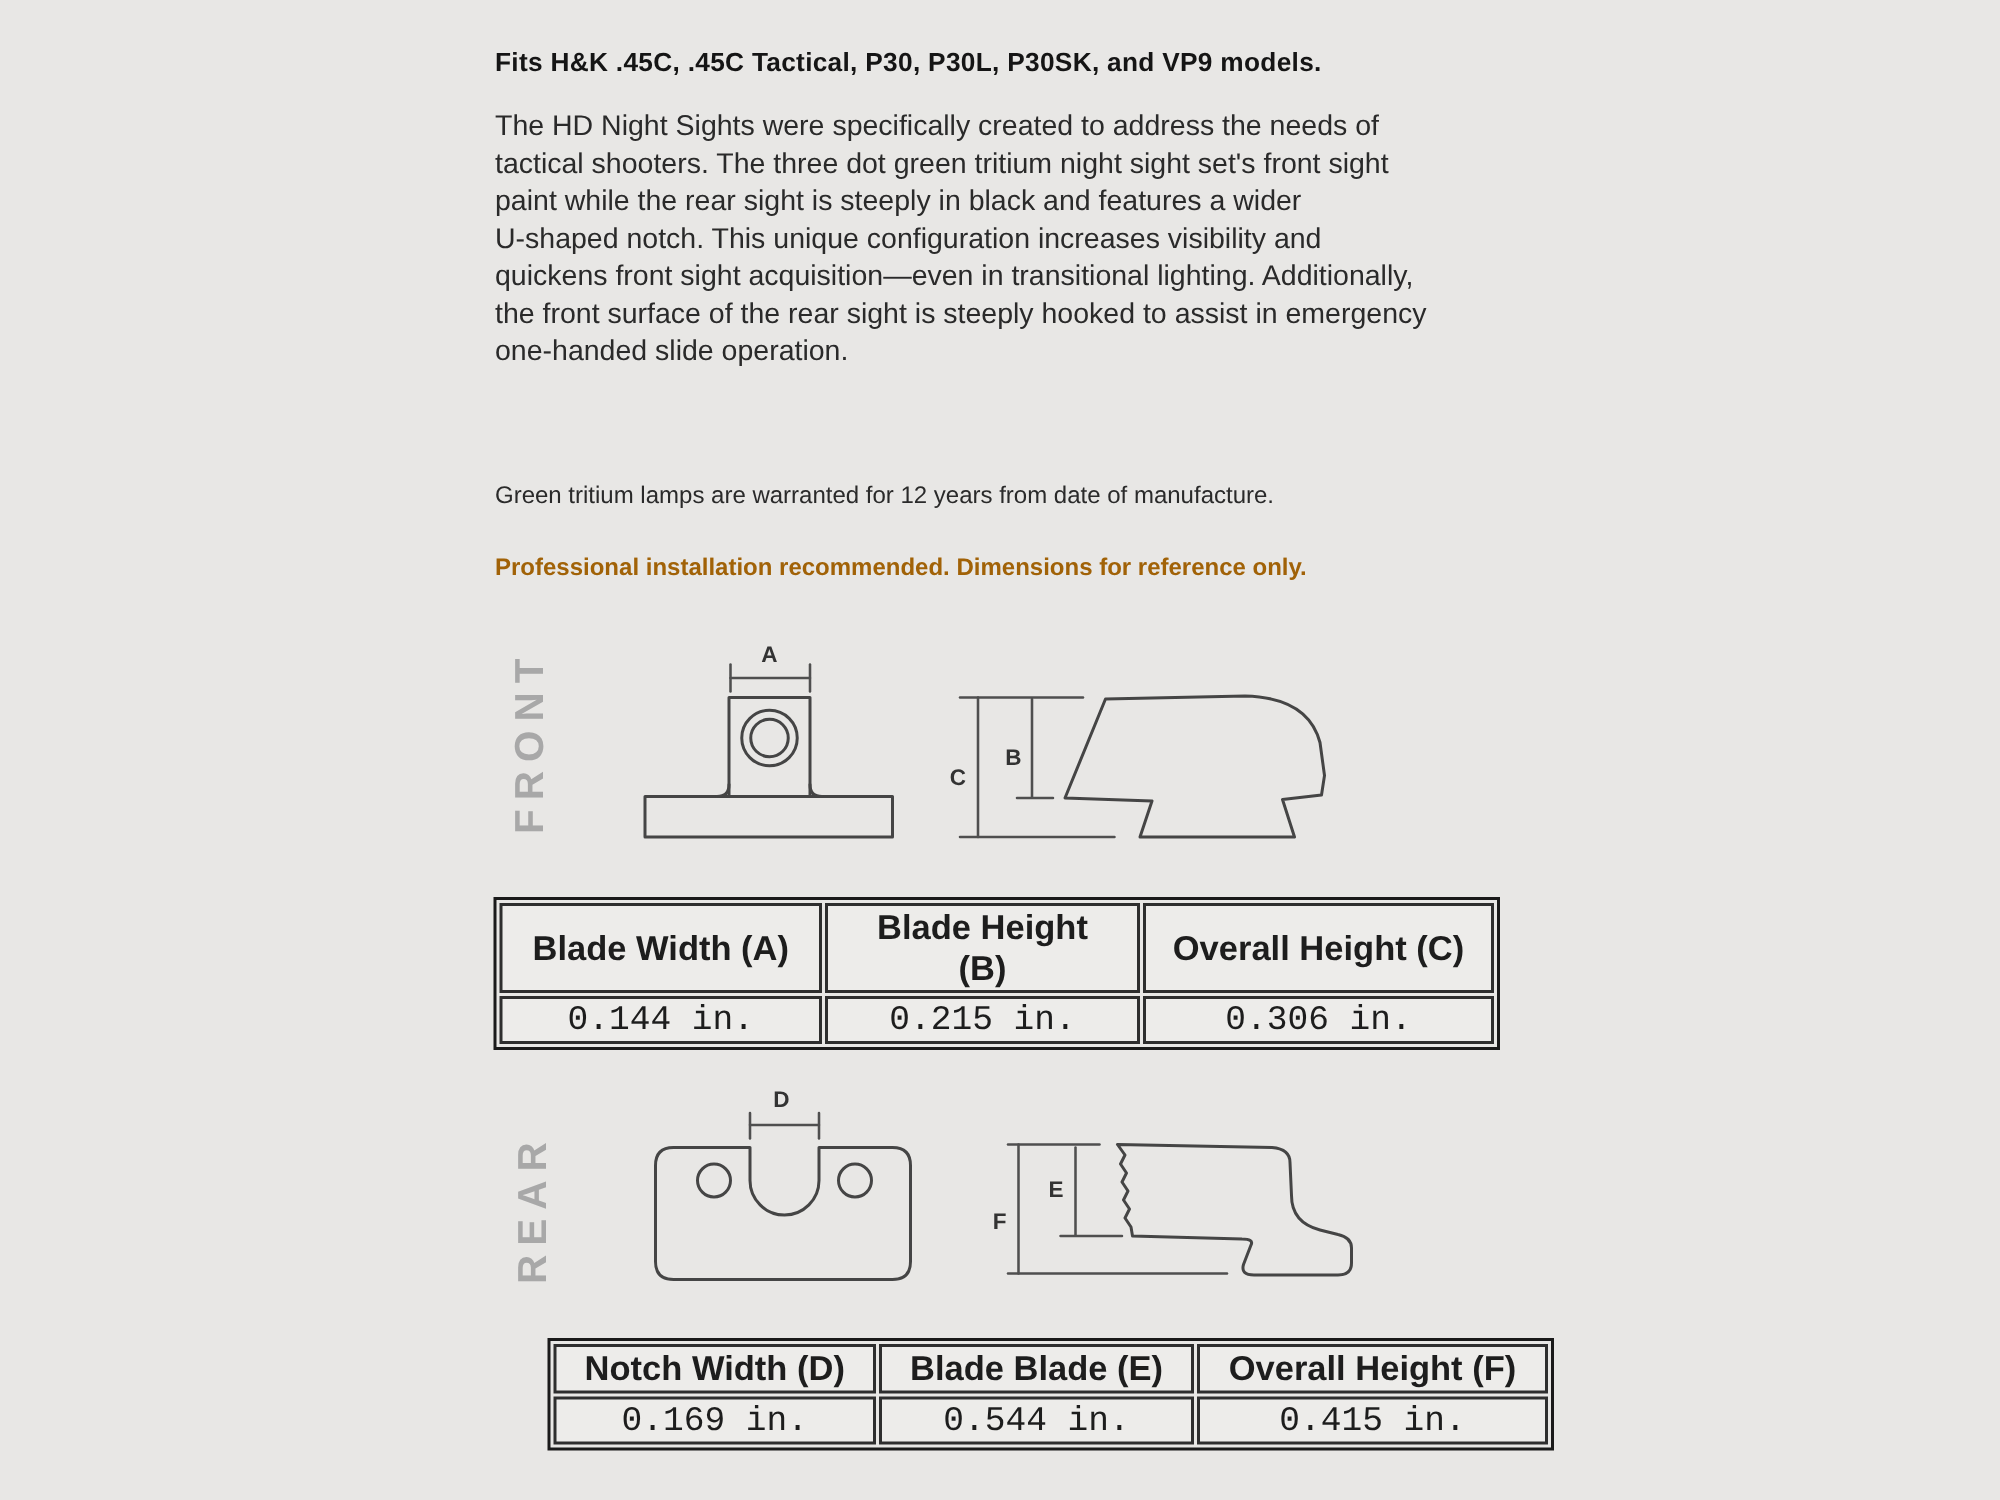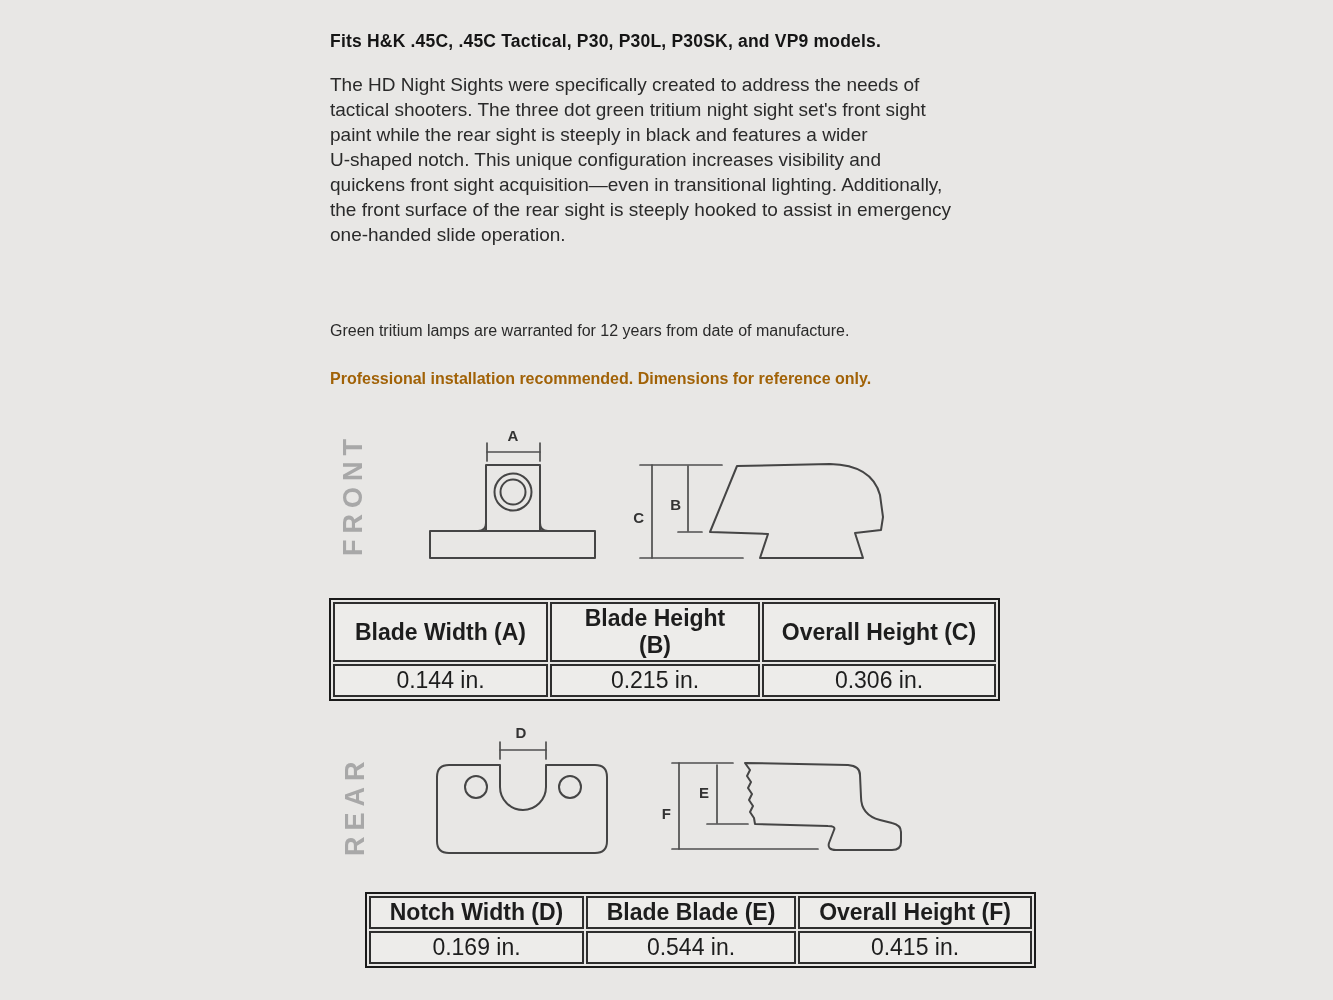--- a/index.html
+++ b/index.html
@@ -53,21 +53,21 @@
     border:2px solid #2e2e2e;
     background:#edecea;
     text-align:center;
     font-size:23px;
     height:24px;
     padding:1px 16px;
     color:#1d1d1d;
     overflow:hidden;
   }
   .spec-table th{font-weight:bold;}
-  .spec-table td{font-weight:normal;}
+  .spec-table td{font-weight:normal;font-family:Liberation Mono, monospace;}
   svg .shape{fill:none;stroke:#454545;stroke-width:2;stroke-linejoin:round;stroke-linecap:round;}
   svg .dim{fill:none;stroke:#4f4f4f;stroke-width:1.7;stroke-linecap:round;}
   svg .dimtext{fill:#333333;font-family:"Liberation Sans",sans-serif;font-size:15px;font-weight:600;}
 </style>
 </head>
 <body>
 
 <div class="page">
 
   <h1 class="heading">Fits H&amp;K .45C, .45C Tactical, P30, P30L, P30SK, and VP9 models.</h1>

